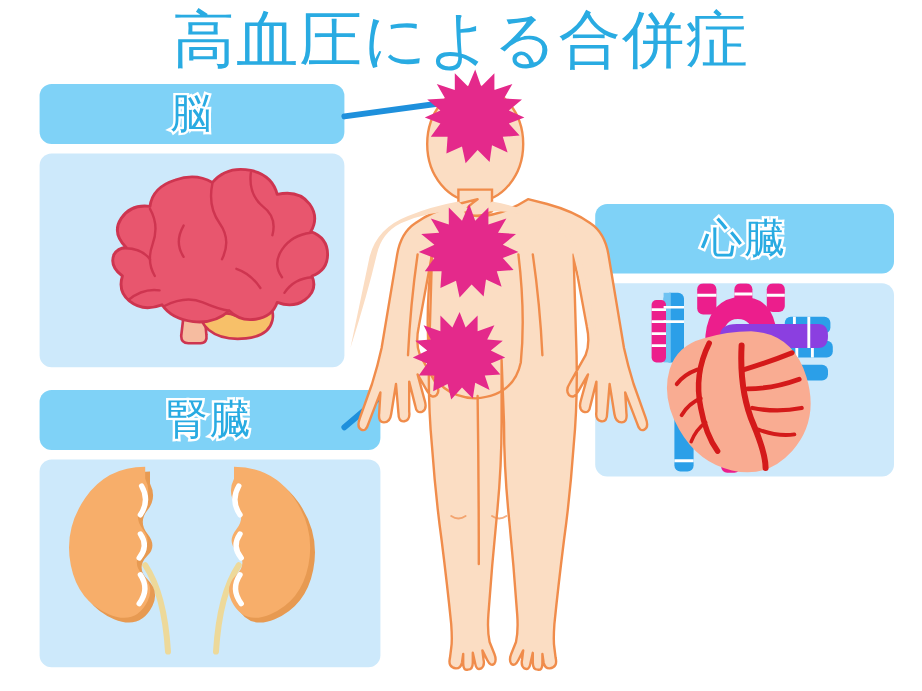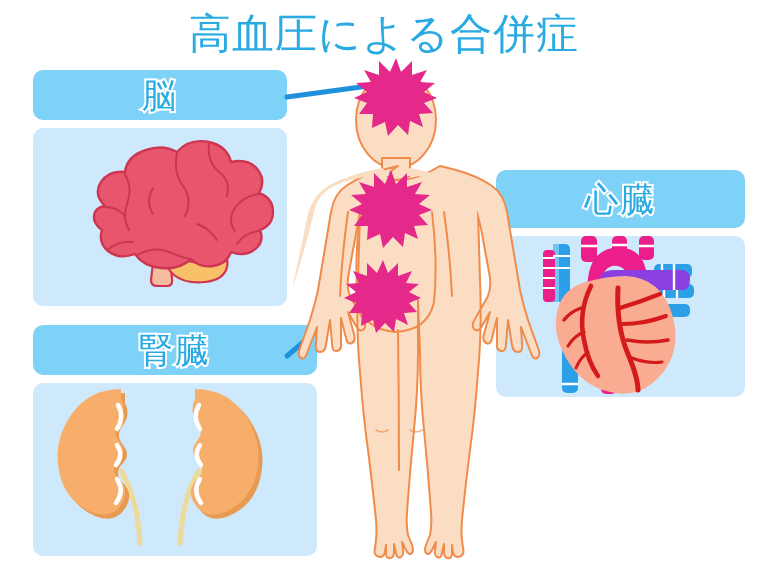--- a/index.html
+++ b/index.html
@@ -20,21 +20,21 @@
     top: 0;
     width: 768px;
     height: 576px;
   }
   .page-title {
     position: absolute;
     left: 0;
     top: 8px;
     width: 768px;
     text-align: center;
-    font-size: 42px;
+    font-size: 52px;
     line-height: 52px;
     letter-spacing: 1px;
     color: #29ABE2;
     font-weight: normal;
     font-family: "DejaVu Sans", "Liberation Sans", sans-serif;
     white-space: nowrap;
   }
   .panel { position: absolute; }
   .panel-header {
     position: absolute;

